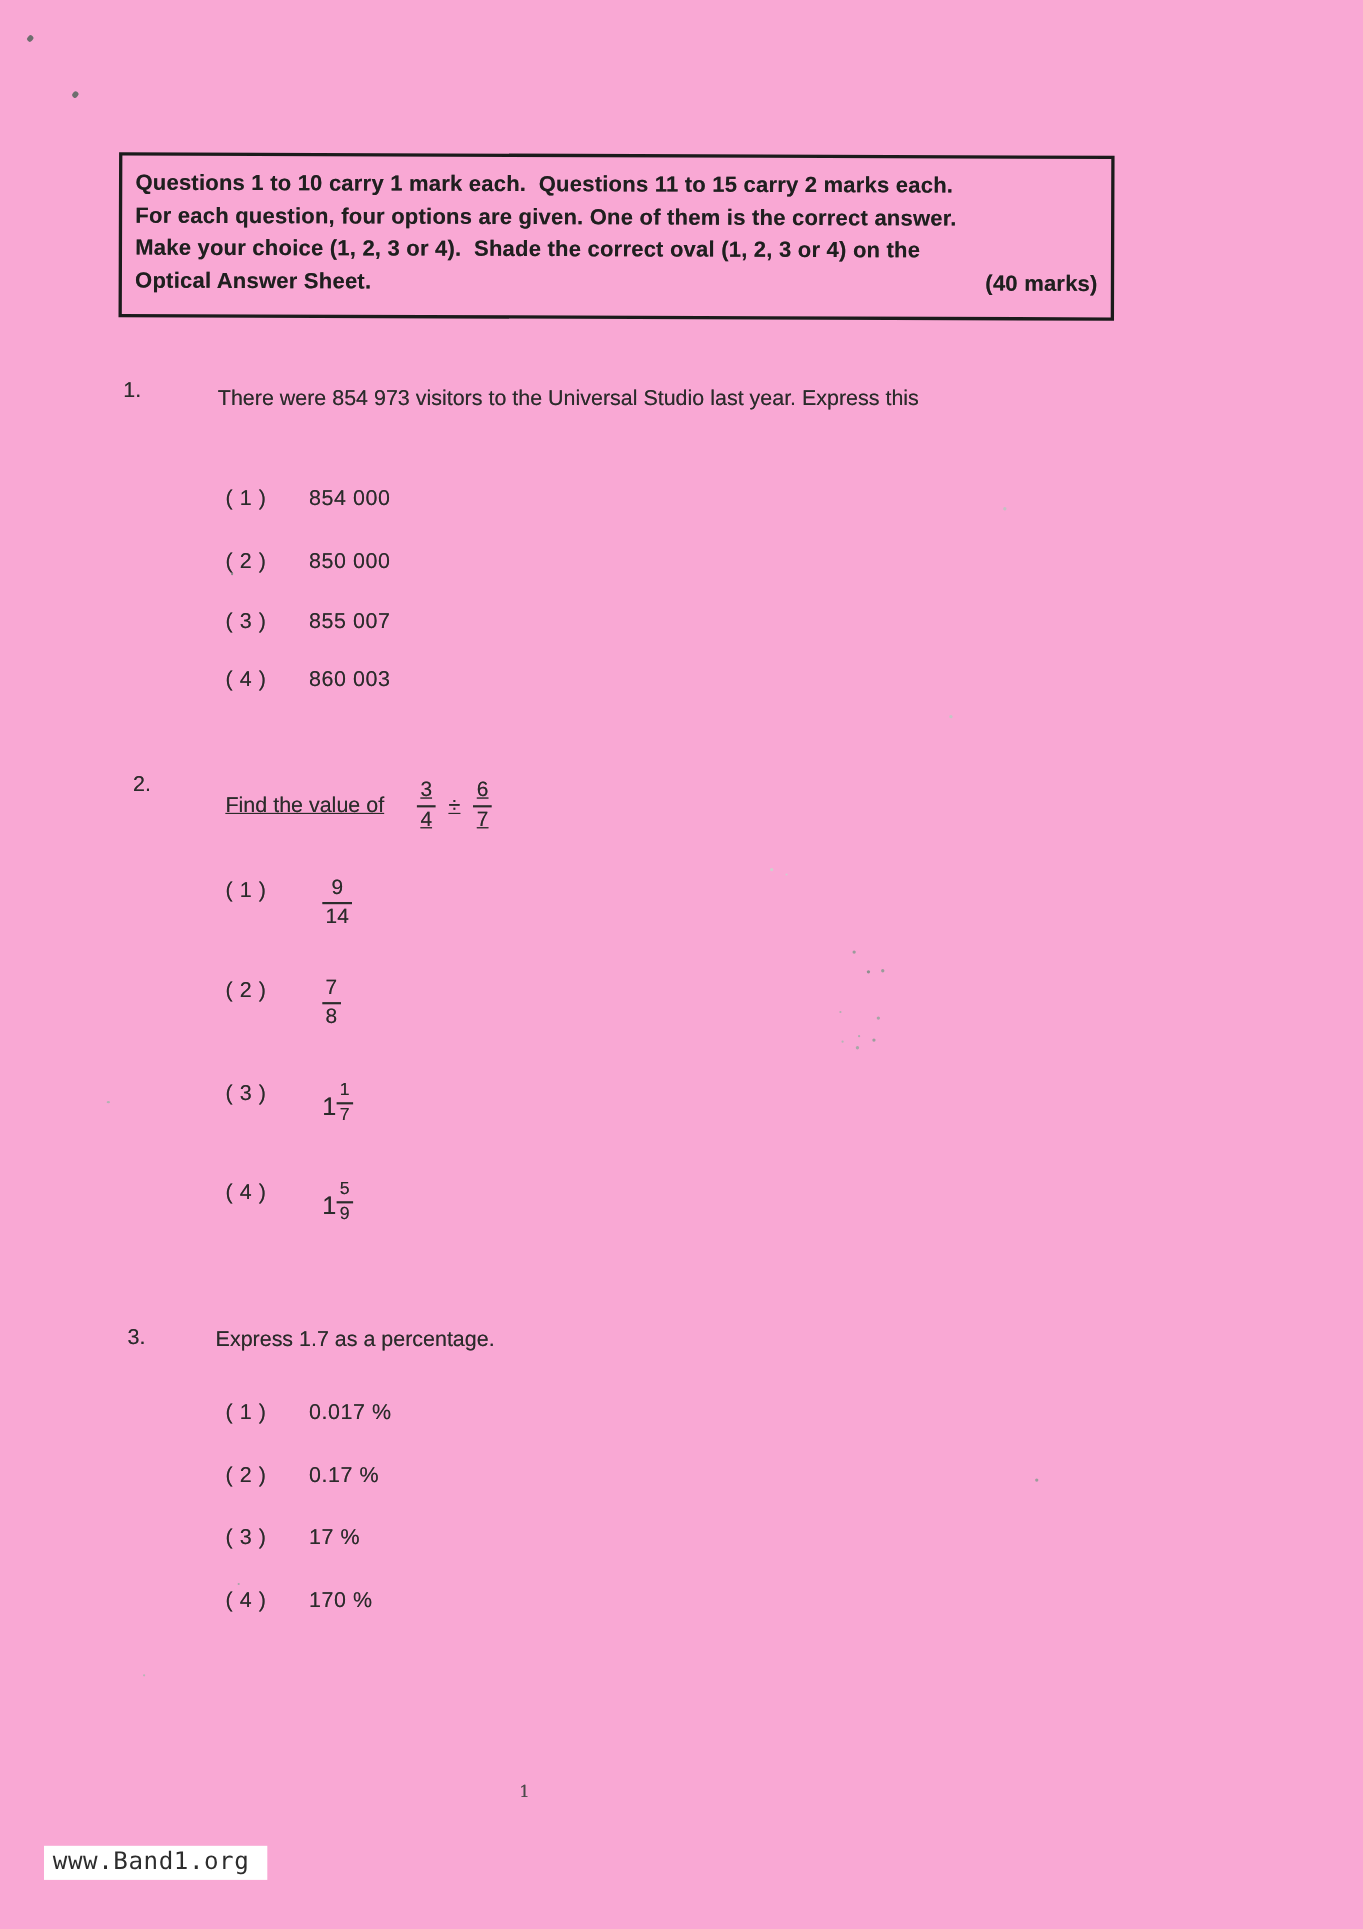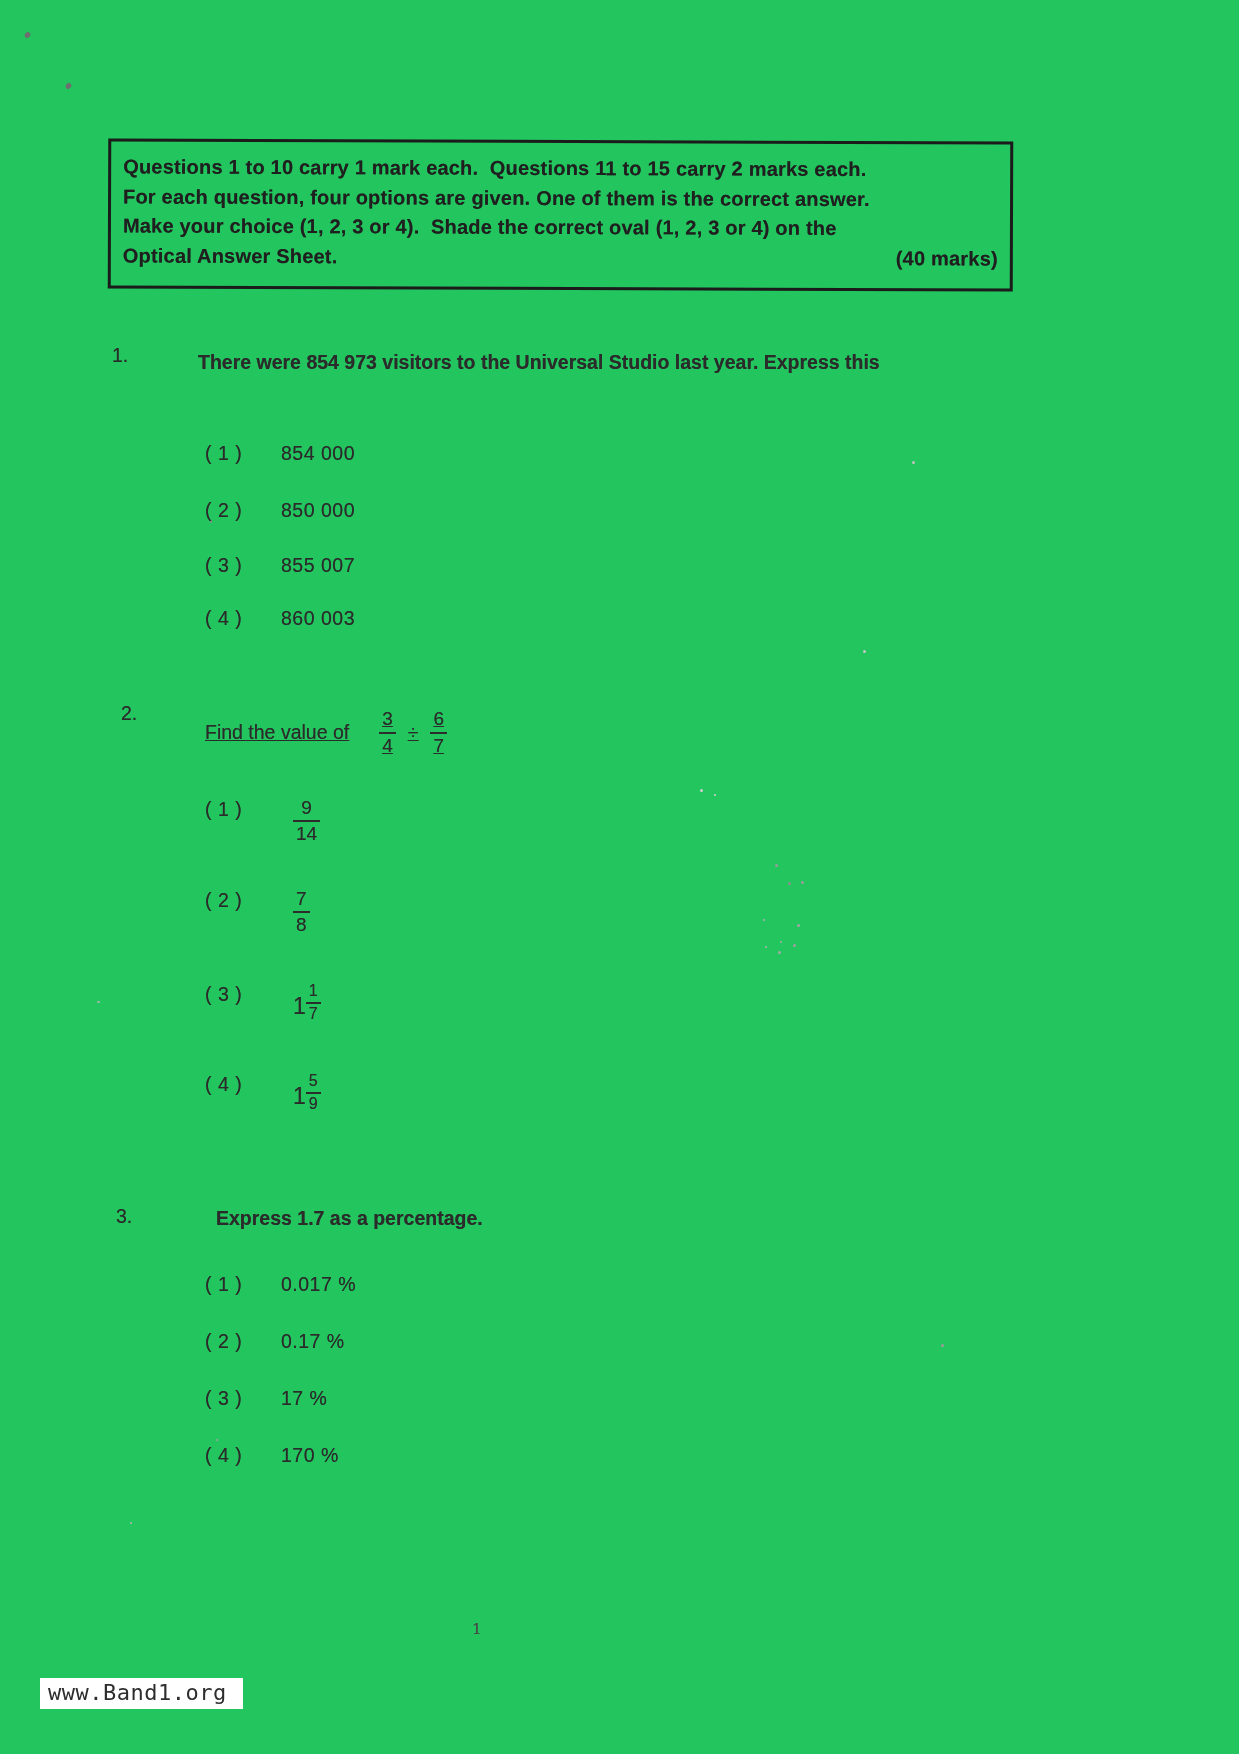--- a/index.html
+++ b/index.html
@@ -1,28 +1,28 @@
 <!DOCTYPE html>
 <html><head>
 <meta charset="utf-8">
 <title>Document</title>
 <style>
   html,body{margin:0;padding:0;background:#fcfcfa;}
   .page{
     position:relative;
     width:1239px;
     height:1754px;
-    background:#22c55e;
+    background:#f9a8d4;
     font-family:"Liberation Sans", sans-serif;
     color:#2b2b2b;
     text-shadow:0 0 0.6px rgba(45,45,45,0.65);
     overflow:hidden;
   }
   .abs{position:absolute;}
-  .pre{white-space:pre;font-weight:bold;}
+  .pre{white-space:pre;}
 
   
   .ibox{
     position:absolute;
     left:108px; top:140px;
     width:905px; height:150px;
     box-sizing:border-box;
     border:3px solid #1b1b1b;
     padding:11px 12px 0 12px;
     transform:rotate(0.2deg);
@@ -201,21 +201,21 @@
     <span class="mixed">
       <span class="whole">1</span>
       <span class="frac">
         <span class="fnum">5</span>
         <span class="fden">9</span>
       </span>
     </span>
   </div>
 
   <div class="abs qnum" style="left:116px;top:1205px;">3.</div>
-  <div class="abs qtext pre" style="left:216px;top:1207px;">Express 1.7 as a percentage.</div>
+  <div class="abs qtext pre" style="left:196px;top:1207px;">Express 1.7 as a percentage.</div>
 
   <div class="opt-row" style="top:1272px;">
     <span class="opt-label">( 1 )</span>
     <span class="opt-value">0.017 %</span>
   </div>
   <div class="opt-row" style="top:1329px;">
     <span class="opt-label">( 2 )</span>
     <span class="opt-value">0.17 %</span>
   </div>
   <div class="opt-row" style="top:1386px;">

